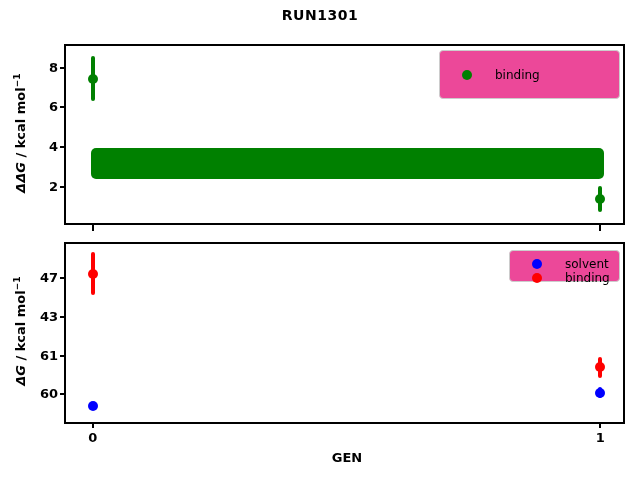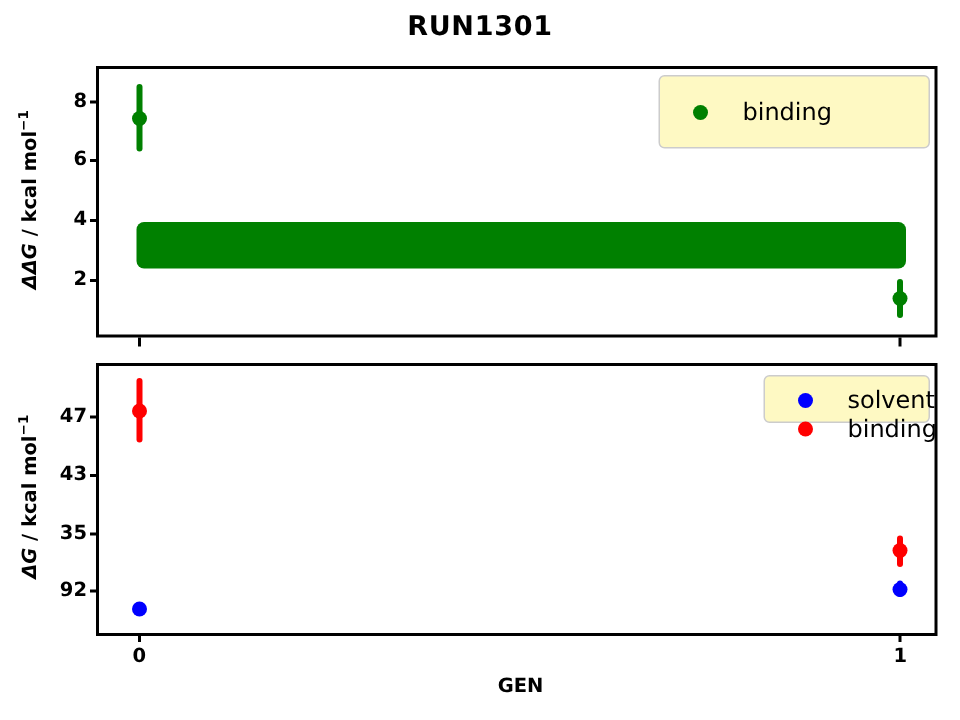--- a/index.html
+++ b/index.html
@@ -2,21 +2,21 @@
 <html><head>
 <meta charset="utf-8">
 <style>
   html,body{margin:0;padding:0;background:#fff;}
   #figure{
     position:relative;width:640px;height:480px;background:#ffffff;
     font-family:"DejaVu Sans", sans-serif;color:#000;overflow:hidden;
   }
   .title{
     position:absolute;left:0;top:7px;width:100%;text-align:center;
-    font-size:18px;font-weight:bold;letter-spacing:0.5px;
+    font-size:14px;font-weight:bold;letter-spacing:0.5px;
   }
   .axes{
     position:absolute;box-sizing:border-box;border:2px solid #000;background:#fff;
   }
   #top-axes{left:64px;top:44px;width:561px;height:181px;}
   #bottom-axes{left:64px;top:242px;width:561px;height:182px;}
   .ytick-label{
     position:absolute;width:56px;text-align:right;font-size:13px;font-weight:bold;line-height:16px;
   }
   .xtick-label{
@@ -29,23 +29,23 @@
   }
   .ylabel .mathvar{font-style:italic;}
   .ylabel sup{font-size:9px;}
   .xlabel{
     position:absolute;font-size:13px;font-weight:bold;text-align:center;width:60px;
   }
   .errbar{position:absolute;border-radius:2px;}
   .dot{position:absolute;border-radius:50%;}
   .band{position:absolute;border-radius:5px;}
   .legend{
-    position:absolute;box-sizing:border-box;background:#fef9c3;border:1px solid #ccc;
+    position:absolute;box-sizing:border-box;background:#ec4899;border:1px solid #ccc;
     border-radius:4px;padding:6px 8px 6px 8px;display:flex;flex-direction:column;
-    justify-content:space-around;font-size:16px;
+    justify-content:space-around;font-size:12px;
   }
   .legend-row{display:flex;align-items:center;height:19px;}
   .legend-swatch{width:38px;display:flex;align-items:center;justify-content:center;margin-right:9px;flex:0 0 38px;}
   .swatch-dot{width:10px;height:10px;border-radius:50%;}
   .swatch-dotted{width:34px;height:0;border-top:3px dotted;}
   .legend-label{white-space:nowrap;}
 </style>
 </head>
 <body>
 
@@ -76,23 +76,23 @@
       <div class="tickmark" style="left: 60px; top: 66.6532px; width: 6px; height: 2px;"></div>
       <div class="ytick-label" style="left: 2px; top: 59.6532px;">8</div>
       <div class="tickmark" style="left: 91.8876px; top: 225px; width: 2px; height: 6px;"></div>
       <div class="tickmark" style="left: 599.2px; top: 225px; width: 2px; height: 6px;"></div>
       <div class="band" style="left: 90.8876px; top: 148.108px; width: 513.313px; height: 30.7912px; background: rgb(0, 128, 0);"></div>
       <div class="errbar" style="left: 90.8876px; top: 55.734px; width: 4px; height: 45.6902px; background: rgb(0, 128, 0);"></div>
       <div class="dot" style="left: 87.8876px; top: 73.5791px; width: 10px; height: 10px; background: rgb(0, 128, 0);"></div>
       <div class="errbar" style="left: 598.2px; top: 185.852px; width: 4px; height: 25.8249px; background: rgb(0, 128, 0);"></div>
       <div class="dot" style="left: 595.2px; top: 193.764px; width: 10px; height: 10px; background: rgb(0, 128, 0);"></div>
       <div class="tickmark" style="left: 60px; top: 393.47px; width: 6px; height: 2px;"></div>
-      <div class="ytick-label" style="left: 2px; top: 386.47px;">92</div>
+      <div class="ytick-label" style="left: 2px; top: 386.47px;">60</div>
       <div class="tickmark" style="left: 60px; top: 354.789px; width: 6px; height: 2px;"></div>
-      <div class="ytick-label" style="left: 2px; top: 347.789px;">35</div>
+      <div class="ytick-label" style="left: 2px; top: 347.789px;">61</div>
       <div class="tickmark" style="left: 60px; top: 316.108px; width: 6px; height: 2px;"></div>
       <div class="ytick-label" style="left: 2px; top: 309.108px;">43</div>
       <div class="tickmark" style="left: 60px; top: 277.426px; width: 6px; height: 2px;"></div>
       <div class="ytick-label" style="left: 2px; top: 270.426px;">47</div>
       <div class="tickmark" style="left: 91.8876px; top: 422px; width: 2px; height: 6px;"></div>
       <div class="xtick-label" style="left: 77.8876px; top: 430px;">0</div>
       <div class="tickmark" style="left: 599.2px; top: 422px; width: 2px; height: 6px;"></div>
       <div class="xtick-label" style="left: 585.2px; top: 430px;">1</div>
       <div class="errbar" style="left: 90.8876px; top: 402.207px; width: 4px; height: 7.73626px; background: rgb(0, 0, 255);"></div>
       <div class="dot" style="left: 87.8876px; top: 401.075px; width: 10px; height: 10px; background: rgb(0, 0, 255);"></div>

